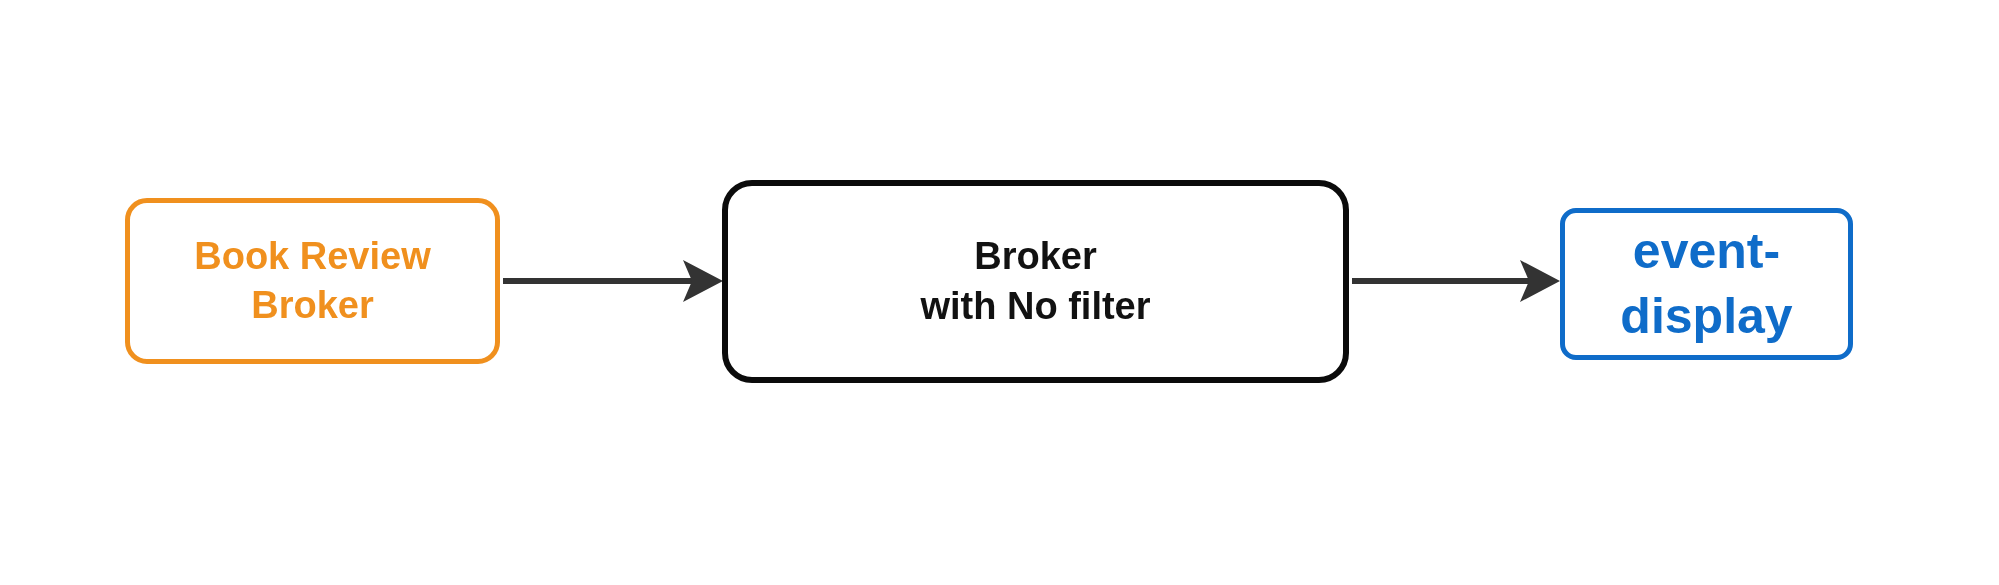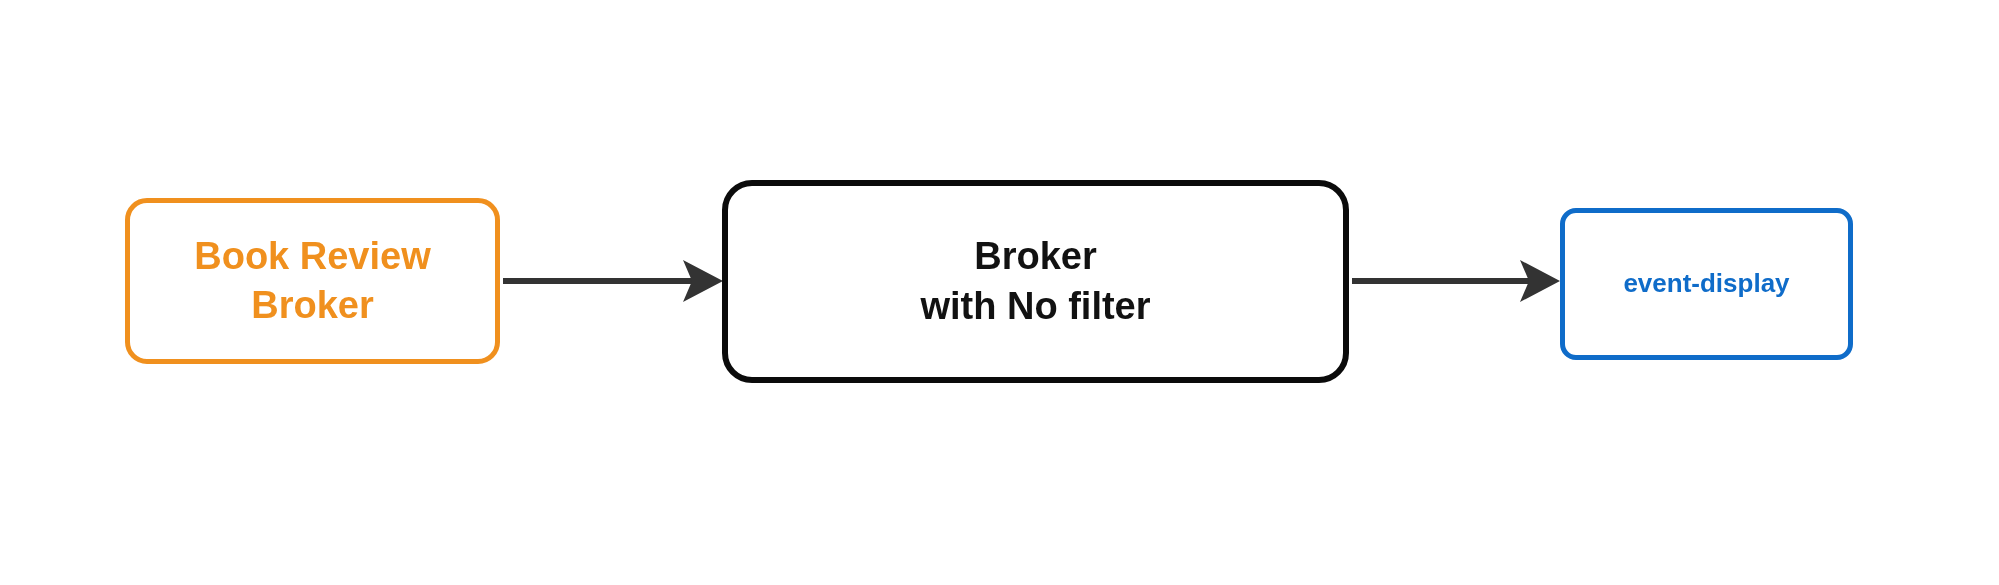--- a/index.html
+++ b/index.html
@@ -63,21 +63,21 @@
 
   
   #node-sink {
     left: 1560px;
     top: 208px;
     width: 293px;
     height: 152px;
     border: 5px solid #0f6cc9;
     border-radius: 16px;
     color: #0f6cc9;
-    font-size: 26px;
+    font-size: 50px;
   }
 
   .node-label {
     display: block;
     padding: 0 10px;
   }
 
   
   .edge-layer {
     position: absolute;

